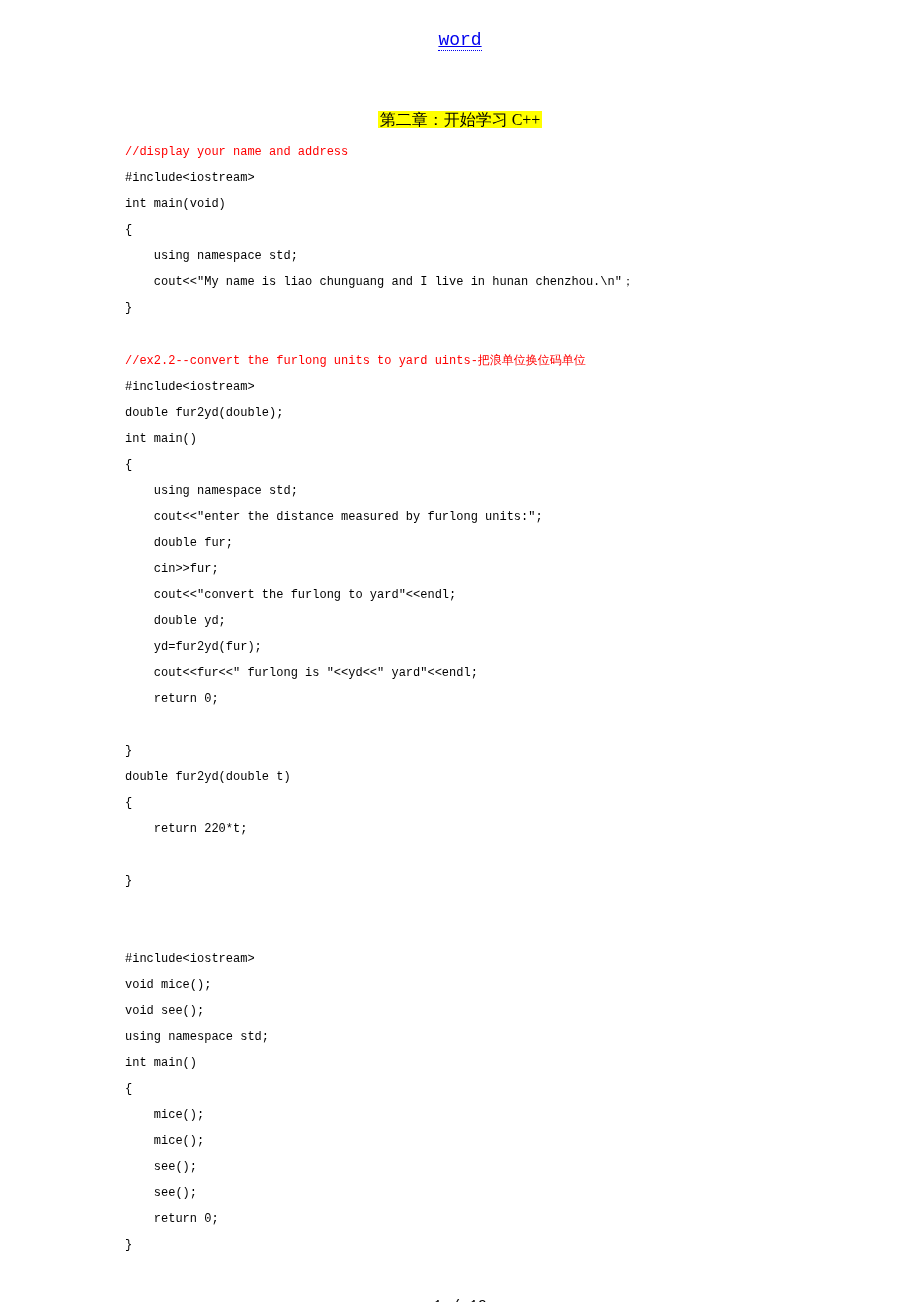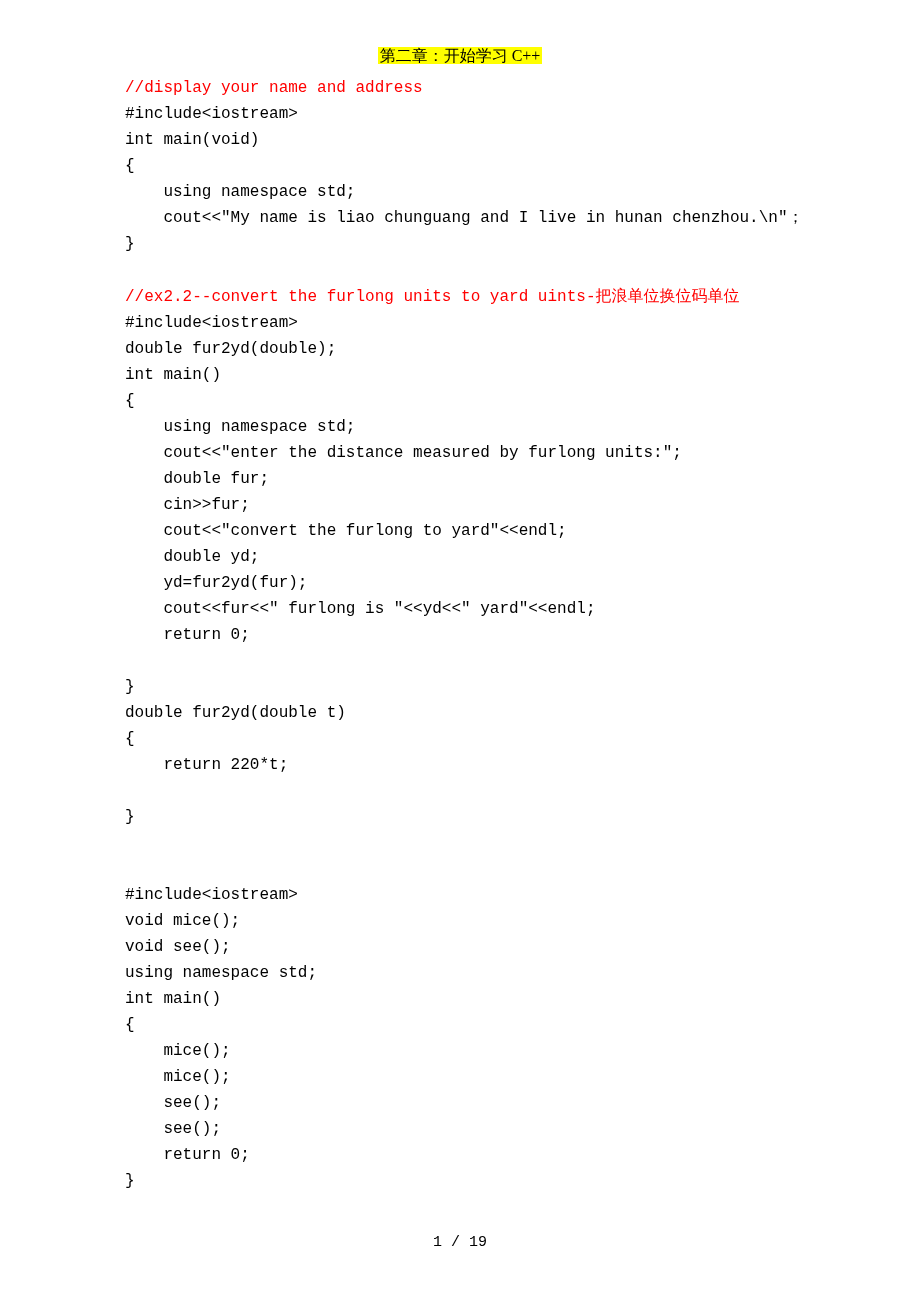--- a/index.html
+++ b/index.html
@@ -32,21 +32,21 @@
     margin-top: 16px;
   }
   .chapter span {
     background: #ffff00;
     font-family: "SimSun", "NSimSun", serif;
     font-size: 16px;
     padding: 0 2px;
   }
   .code-block {
     font-family: "Courier New", "SimSun", monospace;
-    font-size: 16px;
+    font-size: 12px;
     line-height: 26px;
     white-space: pre;
     color: #000;
   }
   .comment-red {
     color: #ff0000;
   }
   .cn {
     font-family: "SimSun", "NSimSun", serif;
   }
@@ -57,20 +57,23 @@
     margin-top: 40px;
     color: #000;
   }
   [data-bind] { white-space: pre; }
 </style>
 </head>
 <body>
 
 <div class="page">
 
+  <div class="header">
+    <span data-bind="header.link">word</span>
+  </div>
 
   <div class="chapter">
     <span data-bind="chapter.title">第二章：开始学习 C++</span>
   </div>
 
   <div class="code-block"><span class="comment-red" data-bind="code.block1.c1">//display your name and address</span>
 <span data-bind="code.block1.l1">#include&lt;iostream&gt;</span>
 <span data-bind="code.block1.l2">int main(void)</span>
 <span data-bind="code.block1.l3">{</span>
 <span data-bind="code.block1.l4">    using namespace std;</span>

